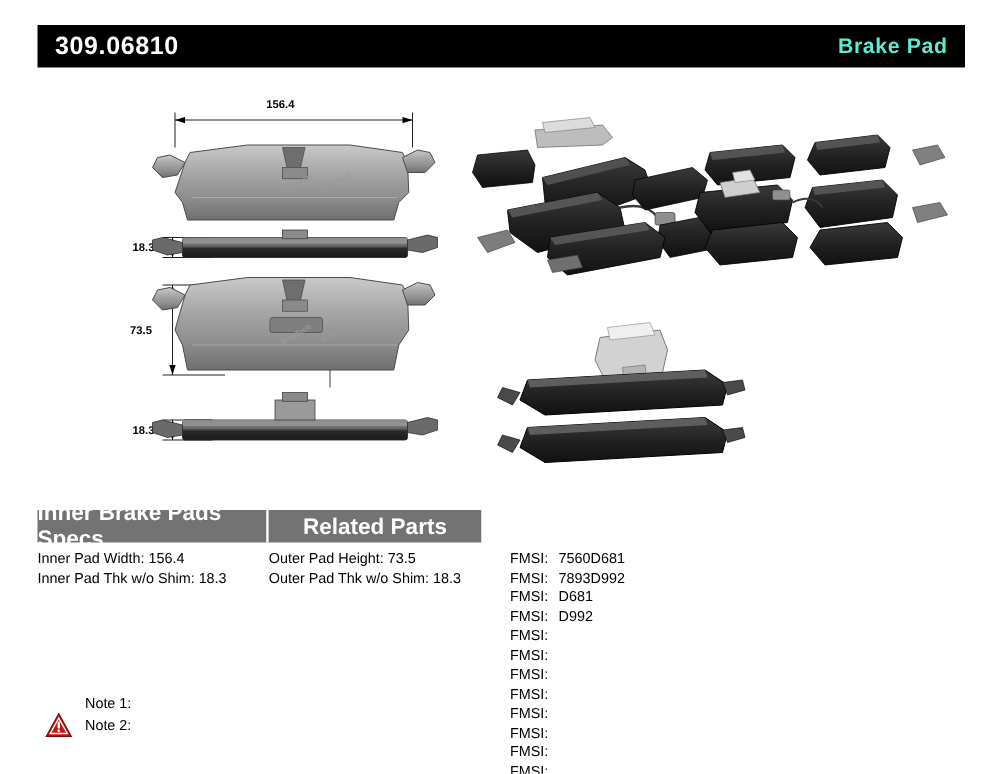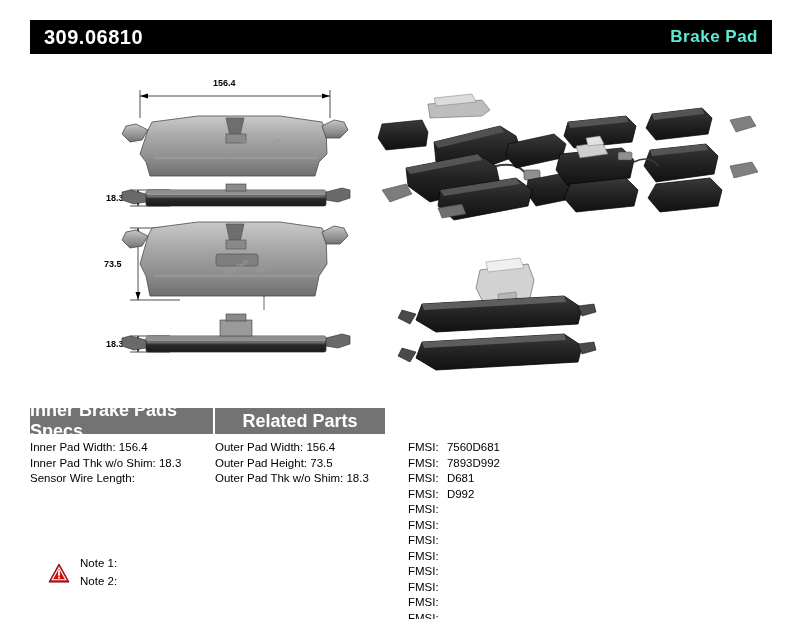--- a/index.html
+++ b/index.html
@@ -123,24 +123,24 @@
   .fmsi-val { display: inline-block; padding-left: 5px; }
   .related {
     padding-left: 8px;
     font-size: 11.5px;
     line-height: 15.5px;
   }
 
   
   .notes {
     position: absolute;
-    left: 48px;
+    left: 36px;
     top: 554px;
     display: flex;
-    align-items: center;
+    align-items: flex-end;
   }
   .warn-icon {
     width: 22px;
     height: 20px;
     margin-right: 10px;
     margin-top: 2px;
   }
   .note-lines .note {
     font-size: 11.5px;
     line-height: 18px;
@@ -355,25 +355,23 @@
   <div class="spec-table">
     <div class="spec-head">
       <div class="cell col-1">Inner Brake Pads Specs</div>
       <div class="cell col-4">Related Parts</div>
     </div>
 
     <div class="spec-body">
       <div class="col col-1">
         <div class="row">Inner Pad Width: 156.4</div>
         <div class="row">Inner Pad Thk w/o Shim: 18.3</div>
-        <div class="row">Sensor Wire Length:</div>
       </div>
 
       <div class="col col-2">
-        <div class="row">Outer Pad Width: 156.4</div>
         <div class="row">Outer Pad Height: 73.5</div>
         <div class="row">Outer Pad Thk w/o Shim: 18.3</div>
       </div>
 
       <div class="col col-3">
         <div class="fmsi-grid">
           <div class="fmsi-col">
             <div class="fmsi-row">
               <span class="fmsi-label">FMSI:</span>
               <span class="fmsi-val">7560D681</span>

